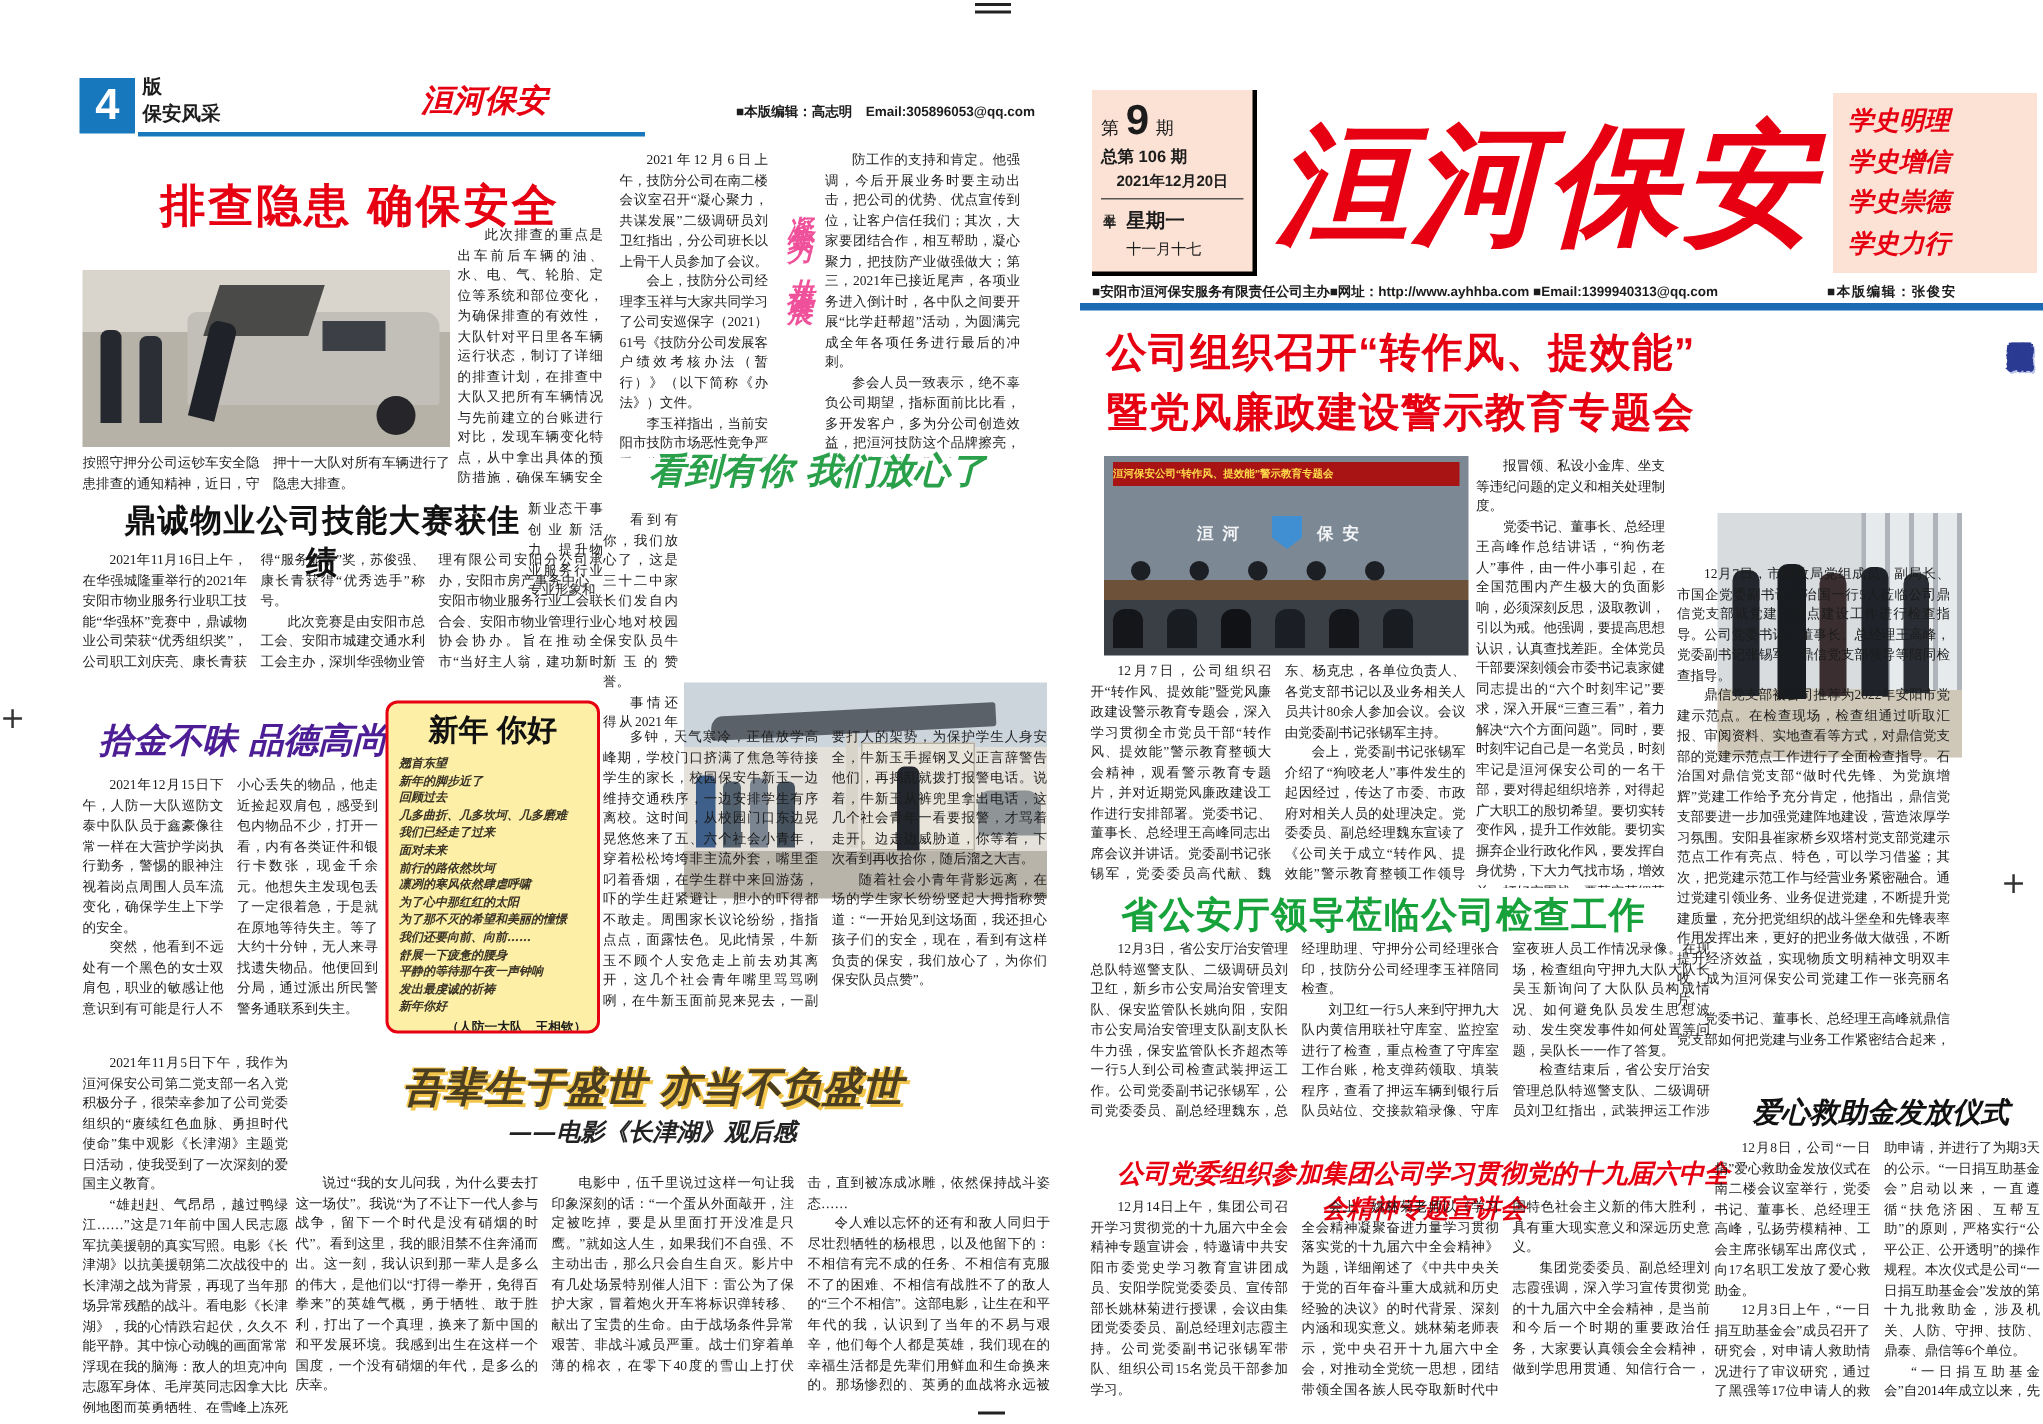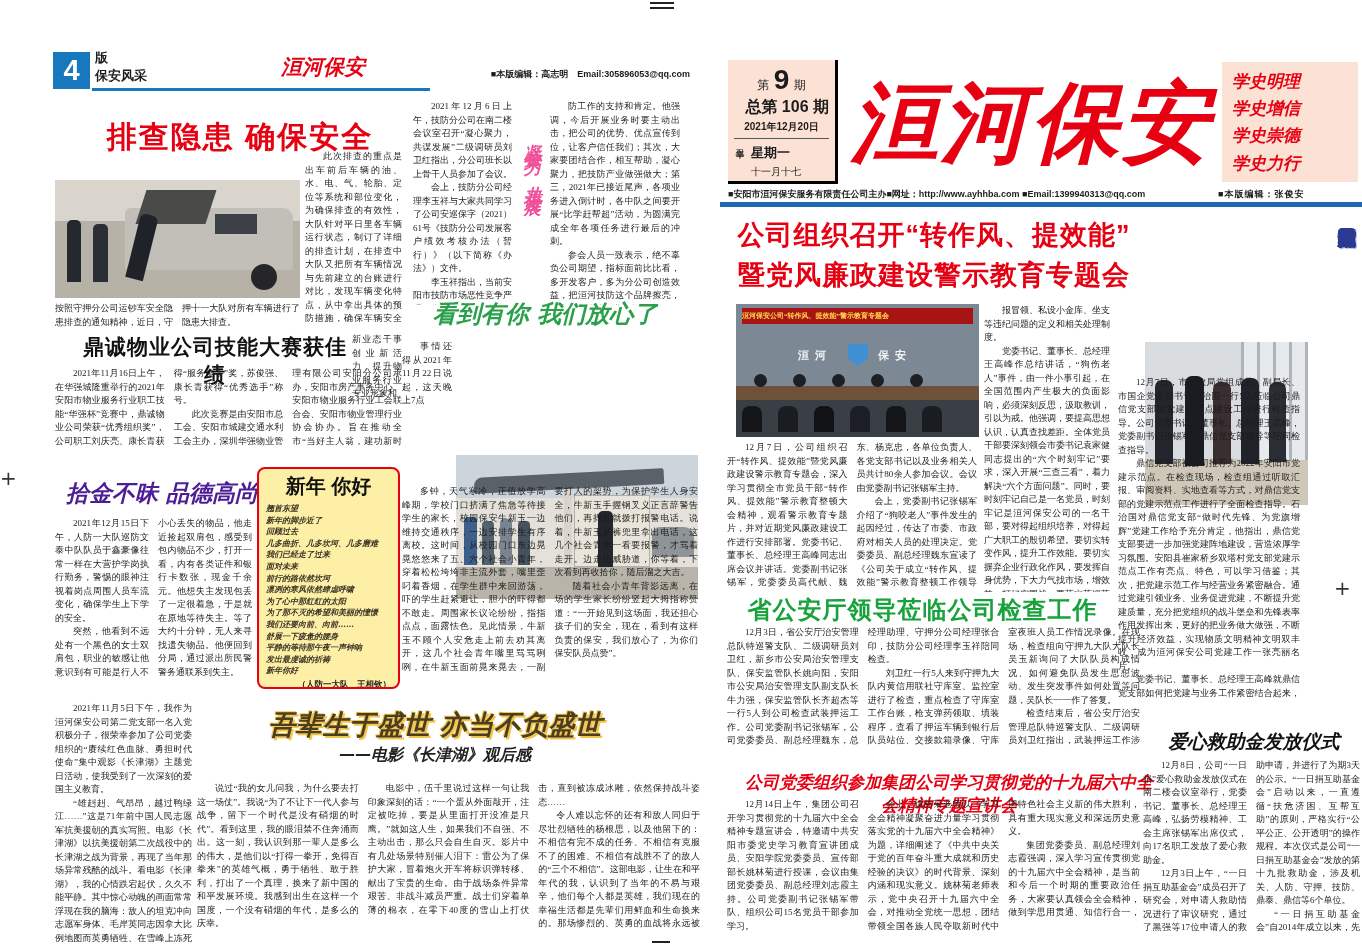--- a/index.html
+++ b/index.html
@@ -108,20 +108,21 @@
 舒展一下疲惫的腰身
 平静的等待那午夜一声钟响
 发出最虔诚的祈祷
 新年你好</div>
       <div class="byline" style="font-size:8.5px;">（人防一大队　王相钦）</div>
     </div>
 
     <div class="abs script" style="left:370px;top:253px;width:270px;color:#2ba04a;font-size:24px;text-align:center;">看到有你  我们放心了</div>
     <div class="abs body-text" style="left:362px;top:295px;width:50px;height:148px;">
         <div>
+          <p>看到有你，我们放心了，这是三十二中家长们发自内心地对校园保安队员牛新玉的赞誉。</p>
           <p>事情还得从2021年11月22日说起，这天晚上7点</p>
         </div>
       </div>
     <div class="abs photo" style="left:416px;top:292px;width:242px;height:144px;background:linear-gradient(#ccd5dc 0 30%,#e4e1da 30% 78%,#b9b4aa 78% 100%);">
       <div class="abs" style="left:18px;top:18px;width:190px;height:16px;background:#5a6168;transform:rotate(-3deg);border-radius:8px 2px 2px 2px;"></div>
       <div class="abs" style="left:108px;top:34px;width:8px;height:76px;background:#d8d4ca;"></div>
       <div class="abs" style="left:118px;top:40px;width:74px;height:70px;background:#e9e5da;border:1px solid #b5afa2;"></div>
       <div class="abs" style="left:196px;top:72px;width:42px;height:30px;background:#8f9497;border-radius:8px 10px 2px 2px;"></div>
       <div class="abs" style="left:8px;top:62px;width:13px;height:48px;background:#3d5f8a;border-radius:4px 4px 0 0;"></div>
       <div class="abs" style="left:26px;top:66px;width:12px;height:44px;background:#54616e;border-radius:4px 4px 0 0;"></div>
@@ -151,26 +152,26 @@
           <p>电影中，伍千里说过这样一句让我印象深刻的话：“一个蛋从外面敲开，注定被吃掉，要是从里面打开没准是只鹰。”就如这人生，如果我们不自强、不主动出击，那么只会自生自灭。影片中有几处场景特别催人泪下：雷公为了保护大家，冒着炮火开车将标识弹转移、献出了宝贵的生命。由于战场条件异常艰苦、非战斗减员严重。战士们穿着单薄的棉衣，在零下40度的雪山上打伏击，直到被冻成冰雕，依然保持战斗姿态……</p>
           <p>令人难以忘怀的还有和敌人同归于尽壮烈牺牲的杨根思，以及他留下的：不相信有完不成的任务、不相信有克服不了的困难、不相信有战胜不了的敌人的“三个不相信”。这部电影，让生在和平年代的我，认识到了当年的不易与艰辛，他们每个人都是英雄，我们现在的幸福生活都是先辈们用鲜血和生命换来的。那场惨烈的、英勇的血战将永远被历史铭记。随着电影的热播，志愿军战士保家卫国的英雄主义精神，必将迸发出澎湃的力量。</p>
         </div>
 
     </div>
   </div>
 
   <div class="abs" style="left:720px;top:45px;width:642px;height:900px;">
 
     <div class="abs" style="left:8px;top:15px;width:110px;height:124px;background:#fbe2d5;border-right:3px solid #000;border-bottom:3px solid #000;padding:4px 6px;box-sizing:border-box;font-family:'Liberation Sans',sans-serif;">
-      <div style="text-align:center;">
+      <div style="">
         <span style="font-size:12px;">第</span>
         <span style="font-size:28px;font-weight:bold;">9</span>
         <span style="font-size:12px;">期</span>
       </div>
-      <div style="text-align:right;font-size:16px;font-weight:bold;margin-top:1px;">总第 106 期</div>
+      <div style="text-align:left;font-size:11px;font-weight:bold;margin-top:1px;">总第 106 期</div>
       <div style="text-align:center;font-size:10px;font-weight:bold;margin-top:2px;">2021年12月20日</div>
       <div style="height:1px;background:#555;margin:4px 0 3px;"></div>
       <div style="display:flex;align-items:center;gap:7px;">
         <div class="vert" style="font-size:9px;height:38px;line-height:1.1;">辛丑年</div>
         <div>
           <div style="font-size:13px;font-weight:bold;">星期一</div>
           <div style="font-size:10px;margin-top:3px;">十一月十七</div>
         </div>
       </div>
     </div>

